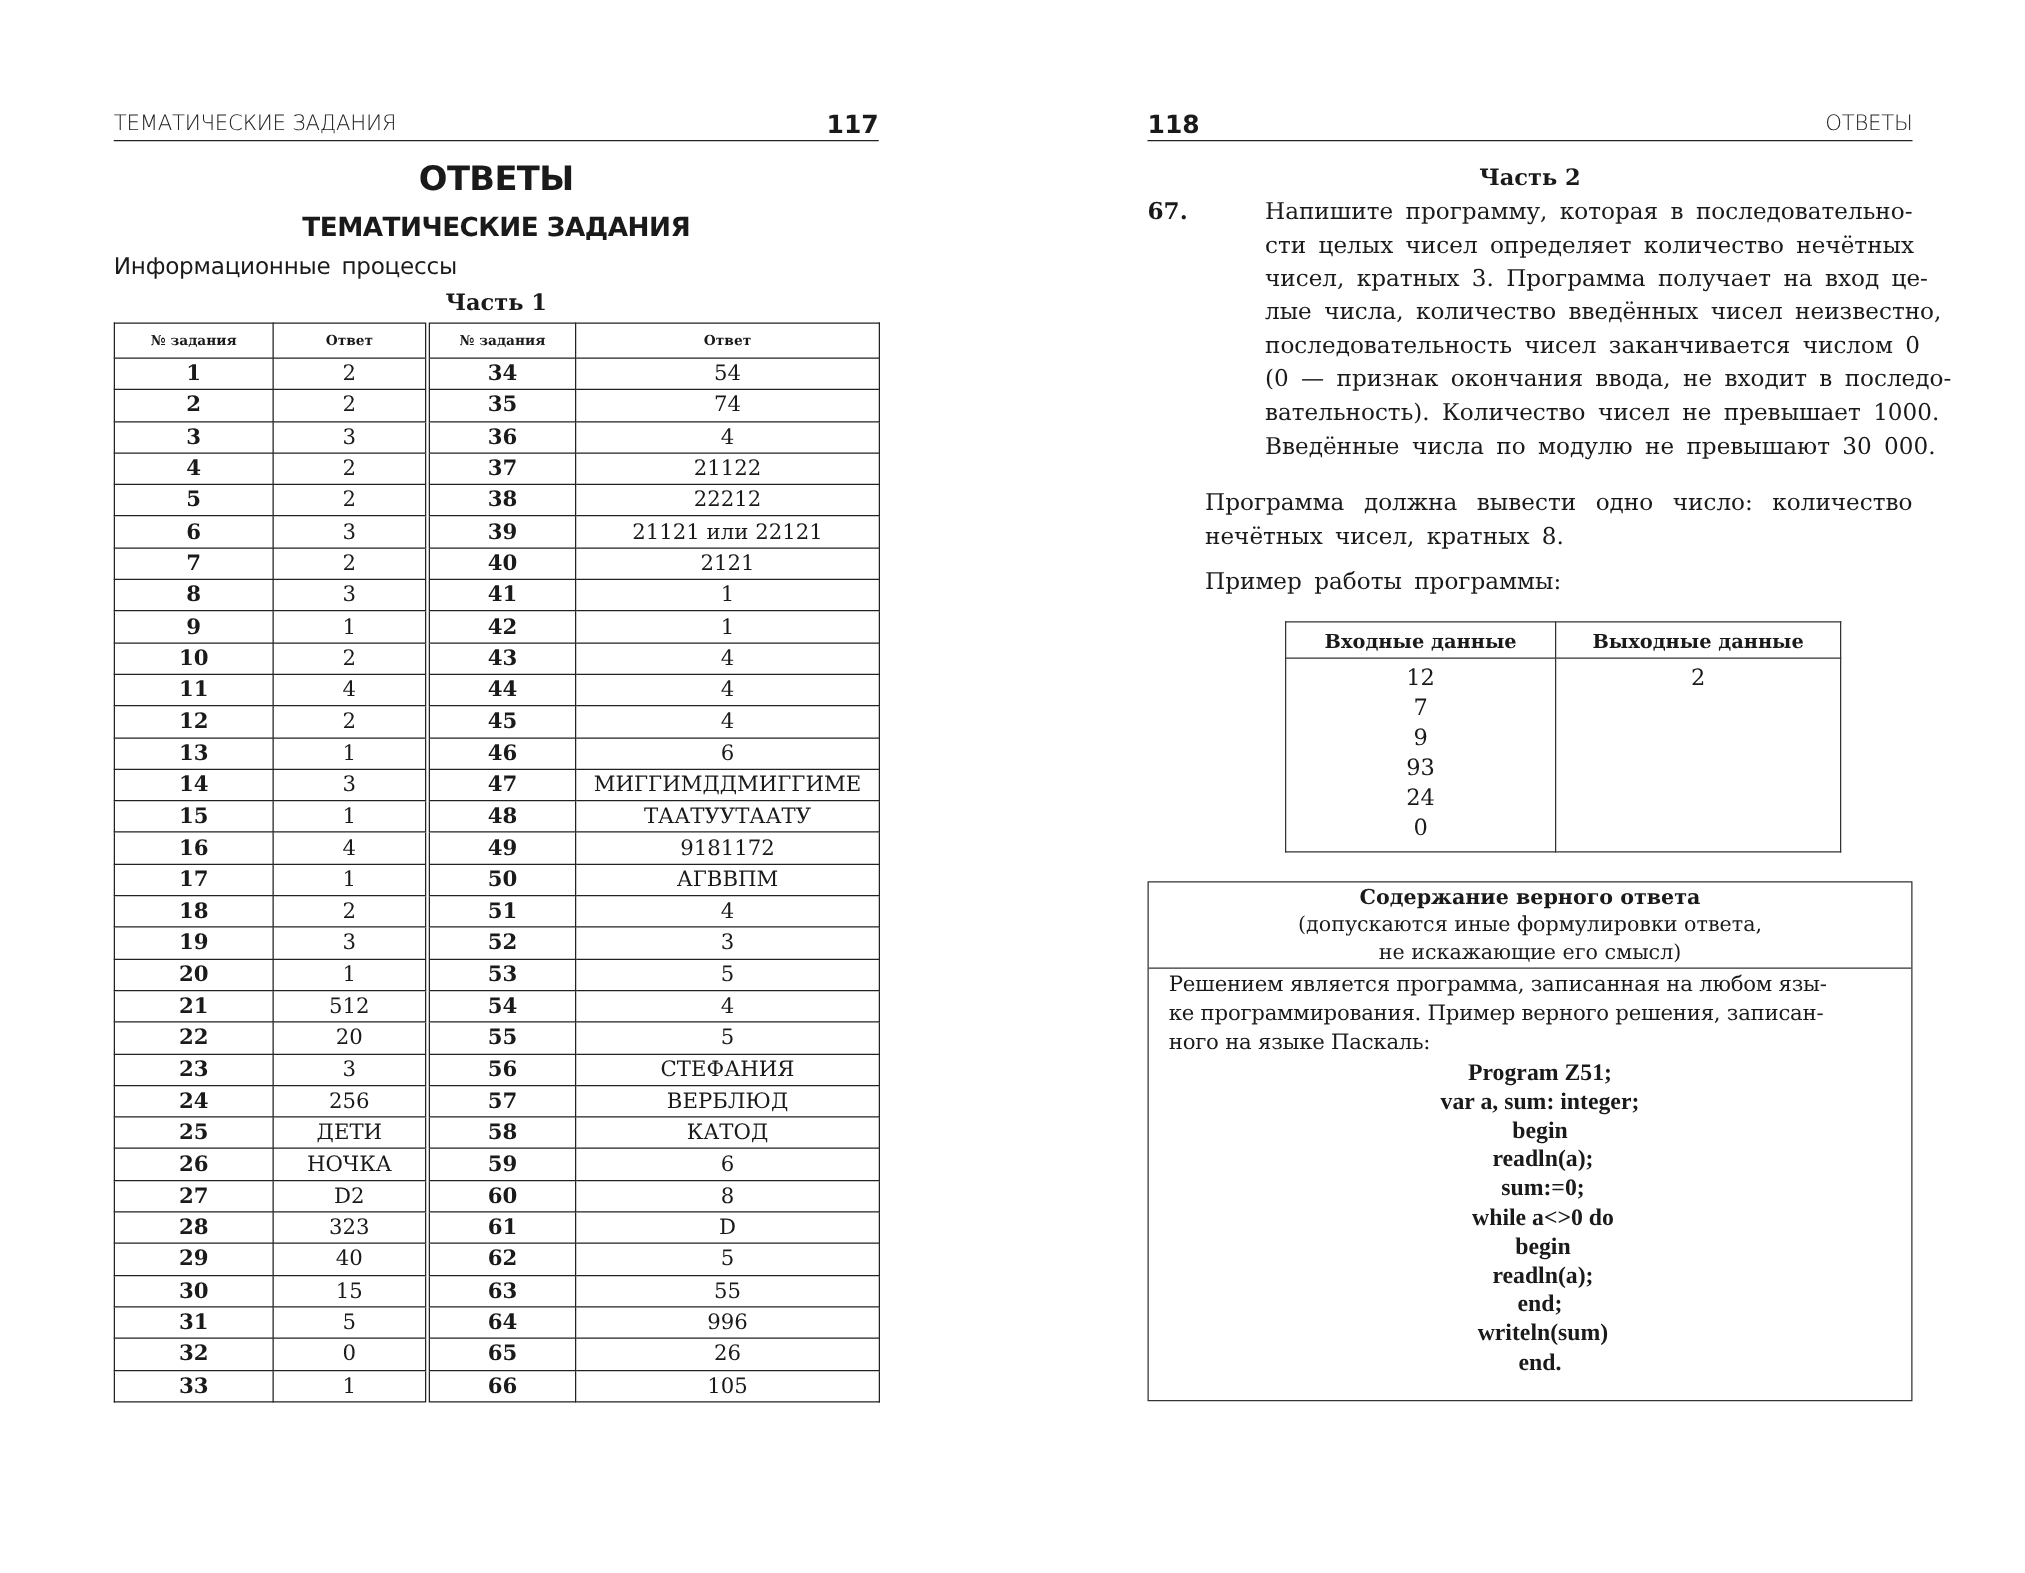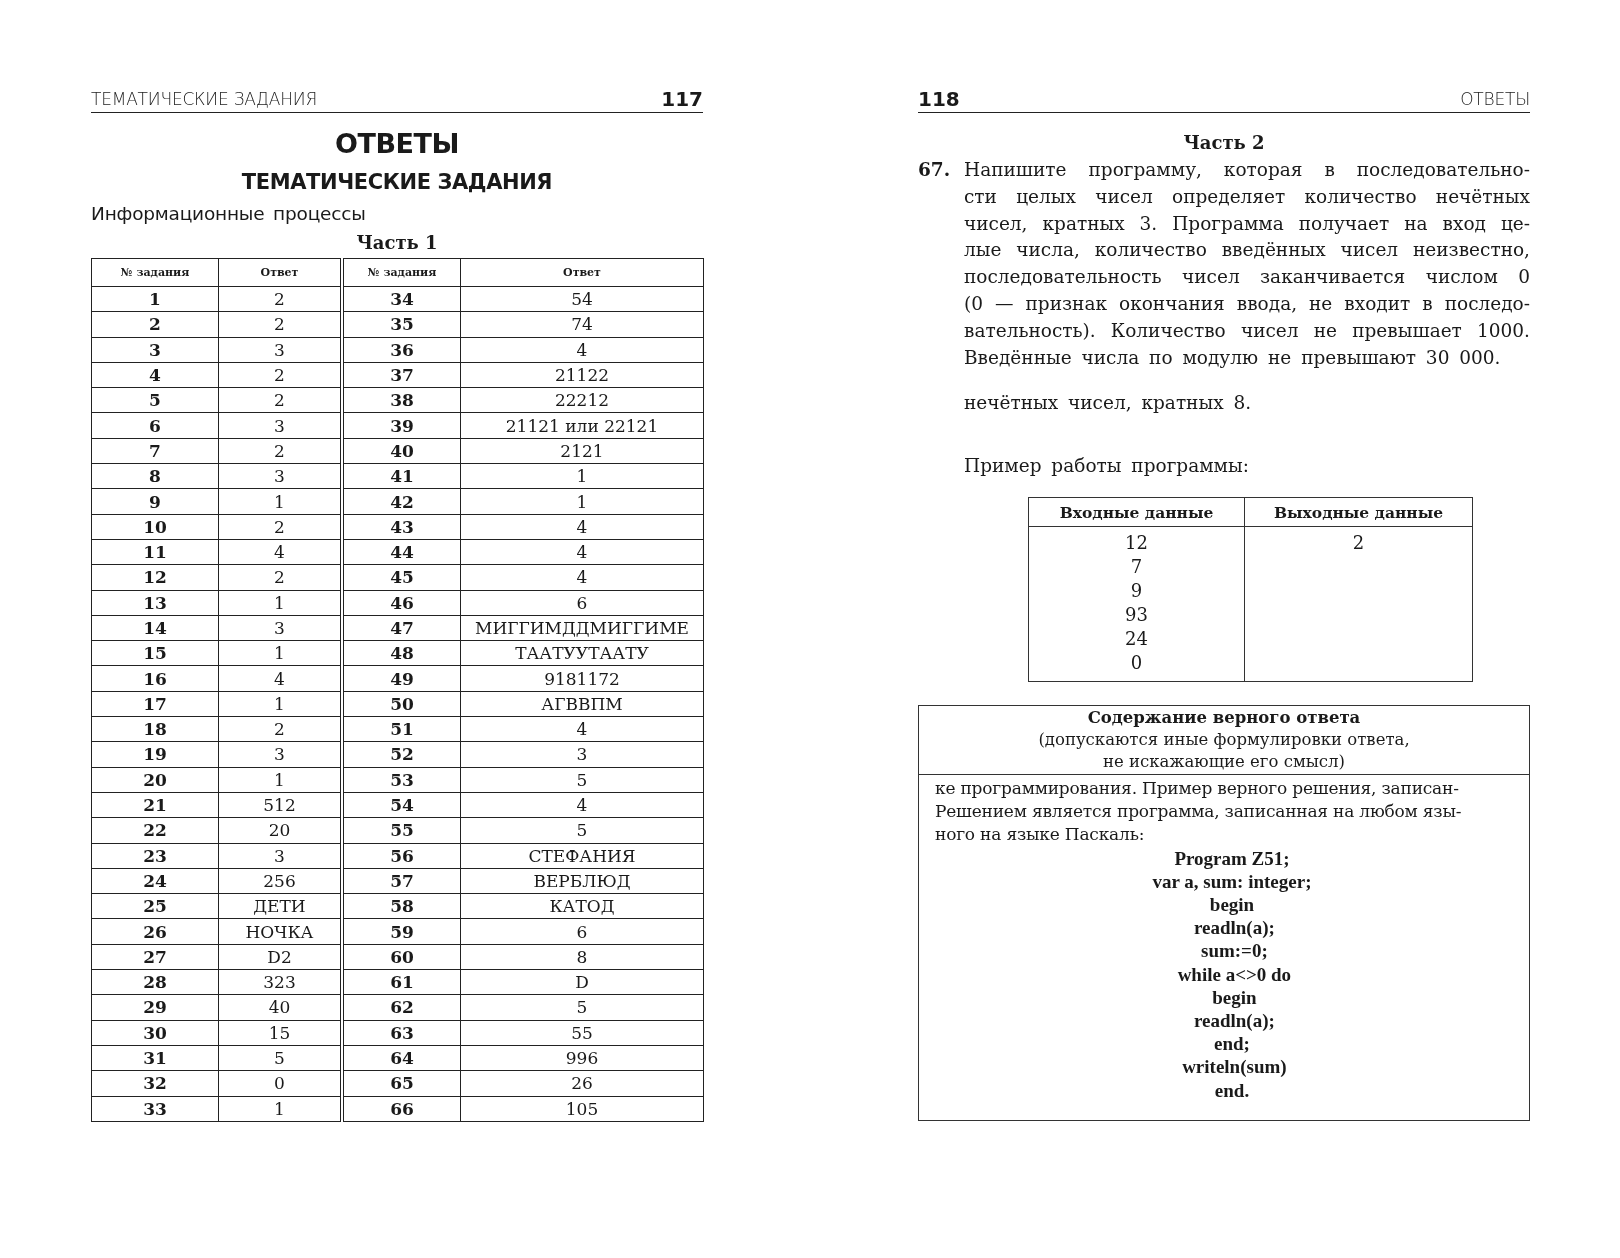--- a/index.html
+++ b/index.html
@@ -58,21 +58,21 @@
   .part2-title {
     position: absolute; top: 132px; left: 0; right: 0; text-align: center;
     font-size: 18px; font-weight: bold;
   }
   .task {
     position: absolute; top: 157px; left: 0; right: 0;
     font-size: 18.5px; line-height: 26.8px;
   }
   .task-num { position: absolute; left: 0; top: 0; font-weight: bold; }
   .task-body { margin-left: 46px; text-align: justify; word-spacing: 4px; }
-  .task-body .line { display: block; text-align: justify; text-align-last: justify; white-space: nowrap; }
+  .task-body .line { display: block; text-align: justify; text-align-last: justify; white-space: nowrap; margin-left: 48px; }
   .task-body .line.last { text-align-last: left; }
   .para2 { position: absolute; top: 390px; left: 46px; right: 0; font-size: 18.5px; line-height: 26.8px; word-spacing: 4px; }
   .para2 .line { display: block; text-align-last: justify; white-space: nowrap; }
   .para2 .line.last { text-align-last: left; }
   .para3 { position: absolute; top: 455px; left: 46px; font-size: 18.5px; word-spacing: 4px; }
 
   table.example {
     position: absolute; top: 497px; left: 110px; width: 445px;
     border-collapse: collapse; font-size: 18px;
   }
@@ -337,20 +337,21 @@
         <span class="line">чисел, кратных 3. Программа получает на вход це-</span>
         <span class="line">лые числа, количество введённых чисел неизвестно,</span>
         <span class="line">последовательность чисел заканчивается числом 0</span>
         <span class="line">(0 — признак окончания ввода, не входит в последо-</span>
         <span class="line">вательность). Количество чисел не превышает 1000.</span>
         <span class="line last">Введённые числа по модулю не превышают 30 000.</span>
       </div>
   </div>
 
   <div class="para2" id="para2">
+      <span class="line">Программа должна вывести одно число: количество</span>
       <span class="line last">нечётных чисел, кратных 8.</span>
     </div>
   <div class="para3">Пример работы программы:</div>
 
   <table class="example">
     <tbody>
         <tr>
       <th class="in">Входные данные</th>
       <th>Выходные данные</th>
     </tr>
@@ -371,20 +372,20 @@
     </table>
 
   <div class="answer-box">
     <div class="ab-head">
       <div class="bold">Содержание верного ответа</div>
       <div>(допускаются иные формулировки ответа,</div>
       <div>не искажающие его смысл)</div>
     </div>
     <div class="ab-body">
       <div id="ab-intro">
+          <span class="intro">Решением является программа, записанная на любом язы-</span>
           <span class="intro">ке программирования. Пример верного решения, записан-</span>
-          <span class="intro">Решением является программа, записанная на любом язы-</span>
           <span class="intro">ного на языке Паскаль:</span>
         </div>
       <div id="ab-code" class="code"><div>Program Z51;</div><div>var a, sum: integer;</div><div>begin</div><div> readln(a);</div><div> sum:=0;</div><div> while a&lt;&gt;0 do</div><div> begin</div><div> readln(a);</div><div>end;</div><div> writeln(sum)</div><div>end.</div></div>
     </div>
   </div>
 </div>
 
 </body></html>

